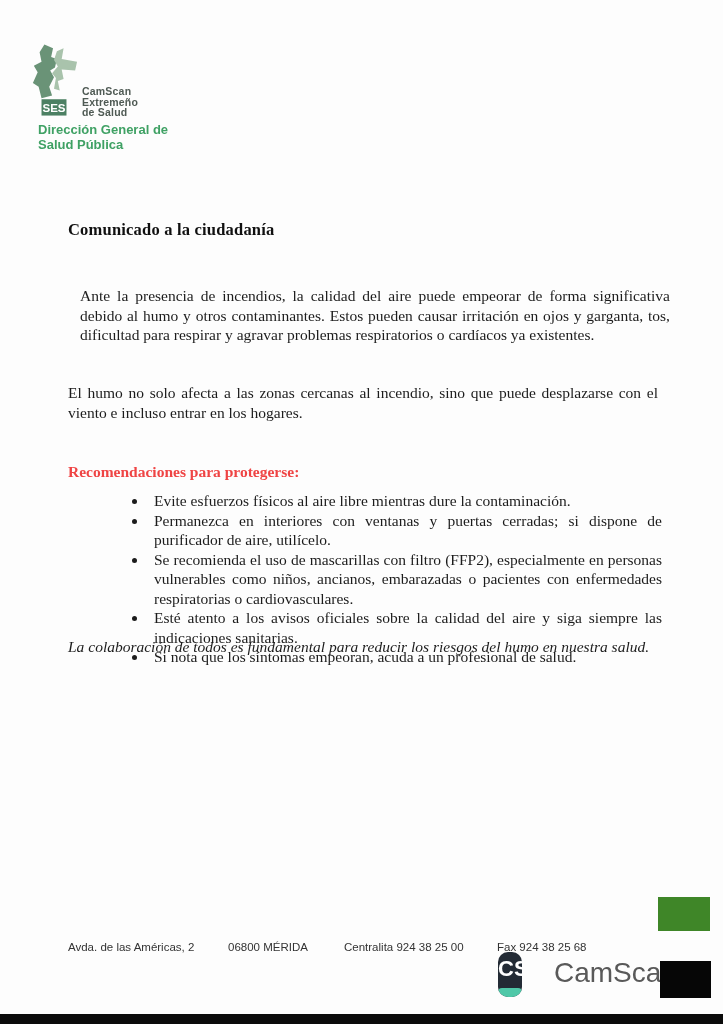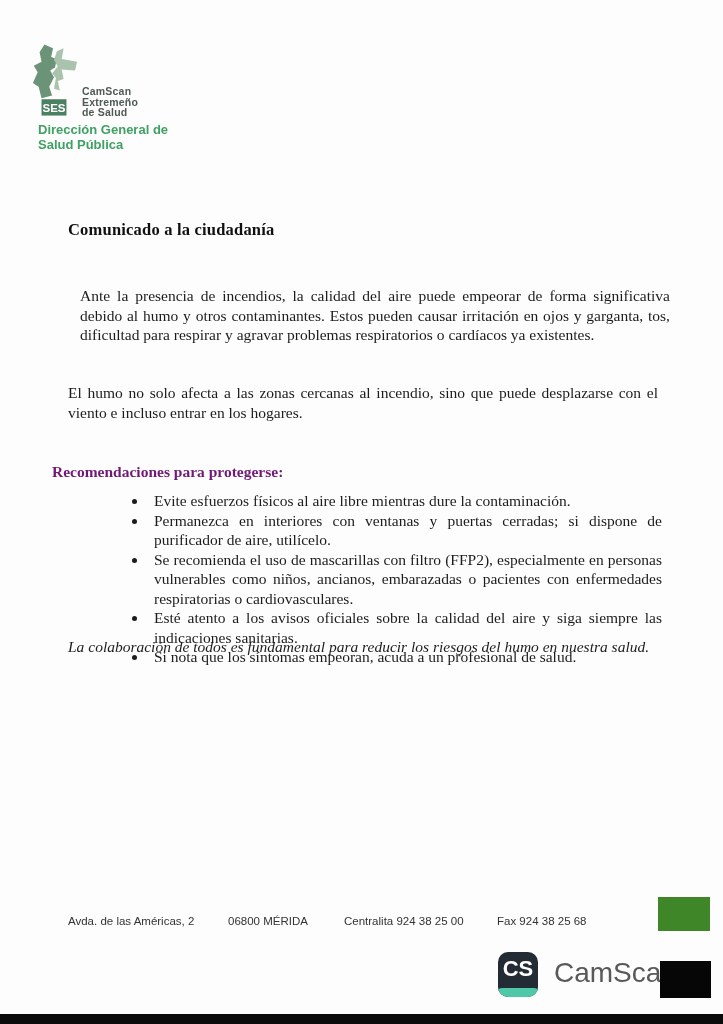--- a/index.html
+++ b/index.html
@@ -48,50 +48,50 @@
     letter-spacing: 0.2px;
   }
   .para {
     left: 68px; width: 590px;
     font-size: 15.5px; line-height: 19.5px;
     text-align: justify; color: #1c1c1c;
   }
   .para-1 { top: 286px; margin-left: 12px; }
   .para-2 { top: 383px; }
   .rec-heading {
-    left: 52px; top: 463px;
-    font-size: 15.5px; font-weight: bold; color: #701a75;
+    left: 68px; top: 463px;
+    font-size: 15.5px; font-weight: bold; color: #ef4444;
   }
   .rec-list {
     left: 68px; top: 491px; width: 594px;
     font-size: 15.5px; line-height: 19.5px;
     padding-left: 37px; color: #1c1c1c;
     text-align: justify;
   }
   .rec-list li { padding-left: 6px; margin-left: 43px; }
   .closing { top: 637px; font-style: italic; }
 
   
   .footer-item {
-    top: 915px;
+    top: 941px;
     font-family: "Liberation Sans", sans-serif;
     font-size: 11.5px; color: #333; white-space: nowrap;
   }
   .footer-address { left: 68px; }
   .footer-city { left: 228px; }
   .footer-phone { left: 344px; }
   .footer-fax { left: 497px; z-index: 1; }
 
   
   .green-block { left: 658px; top: 897px; width: 52px; height: 34px; background: #3f8628; }
   .black-block { left: 660px; top: 961px; width: 51px; height: 37px; background: #060606; z-index: 4; }
   .bottom-bar { left: 0; top: 1014px; width: 723px; height: 10px; background: #0b0b0b; z-index: 5; }
 
   .cs-badge {
-    left: 498px; top: 952px; width: 40px; height: 45px;
+    left: 498px; top: 952px; width: 24px; height: 45px;
     background: #232b35; border-radius: 10px; overflow: hidden; z-index: 3;
   }
   .cs-badge .cs-initials {
     position: absolute; top: 4px; left: 0; width: 100%;
     text-align: center;
     font-family: "Liberation Sans", sans-serif;
     font-weight: bold; font-size: 22px; color: #fff;
   }
   .cs-badge .cs-teal {
     position: absolute; bottom: 0; left: 0; width: 100%; height: 9px;

